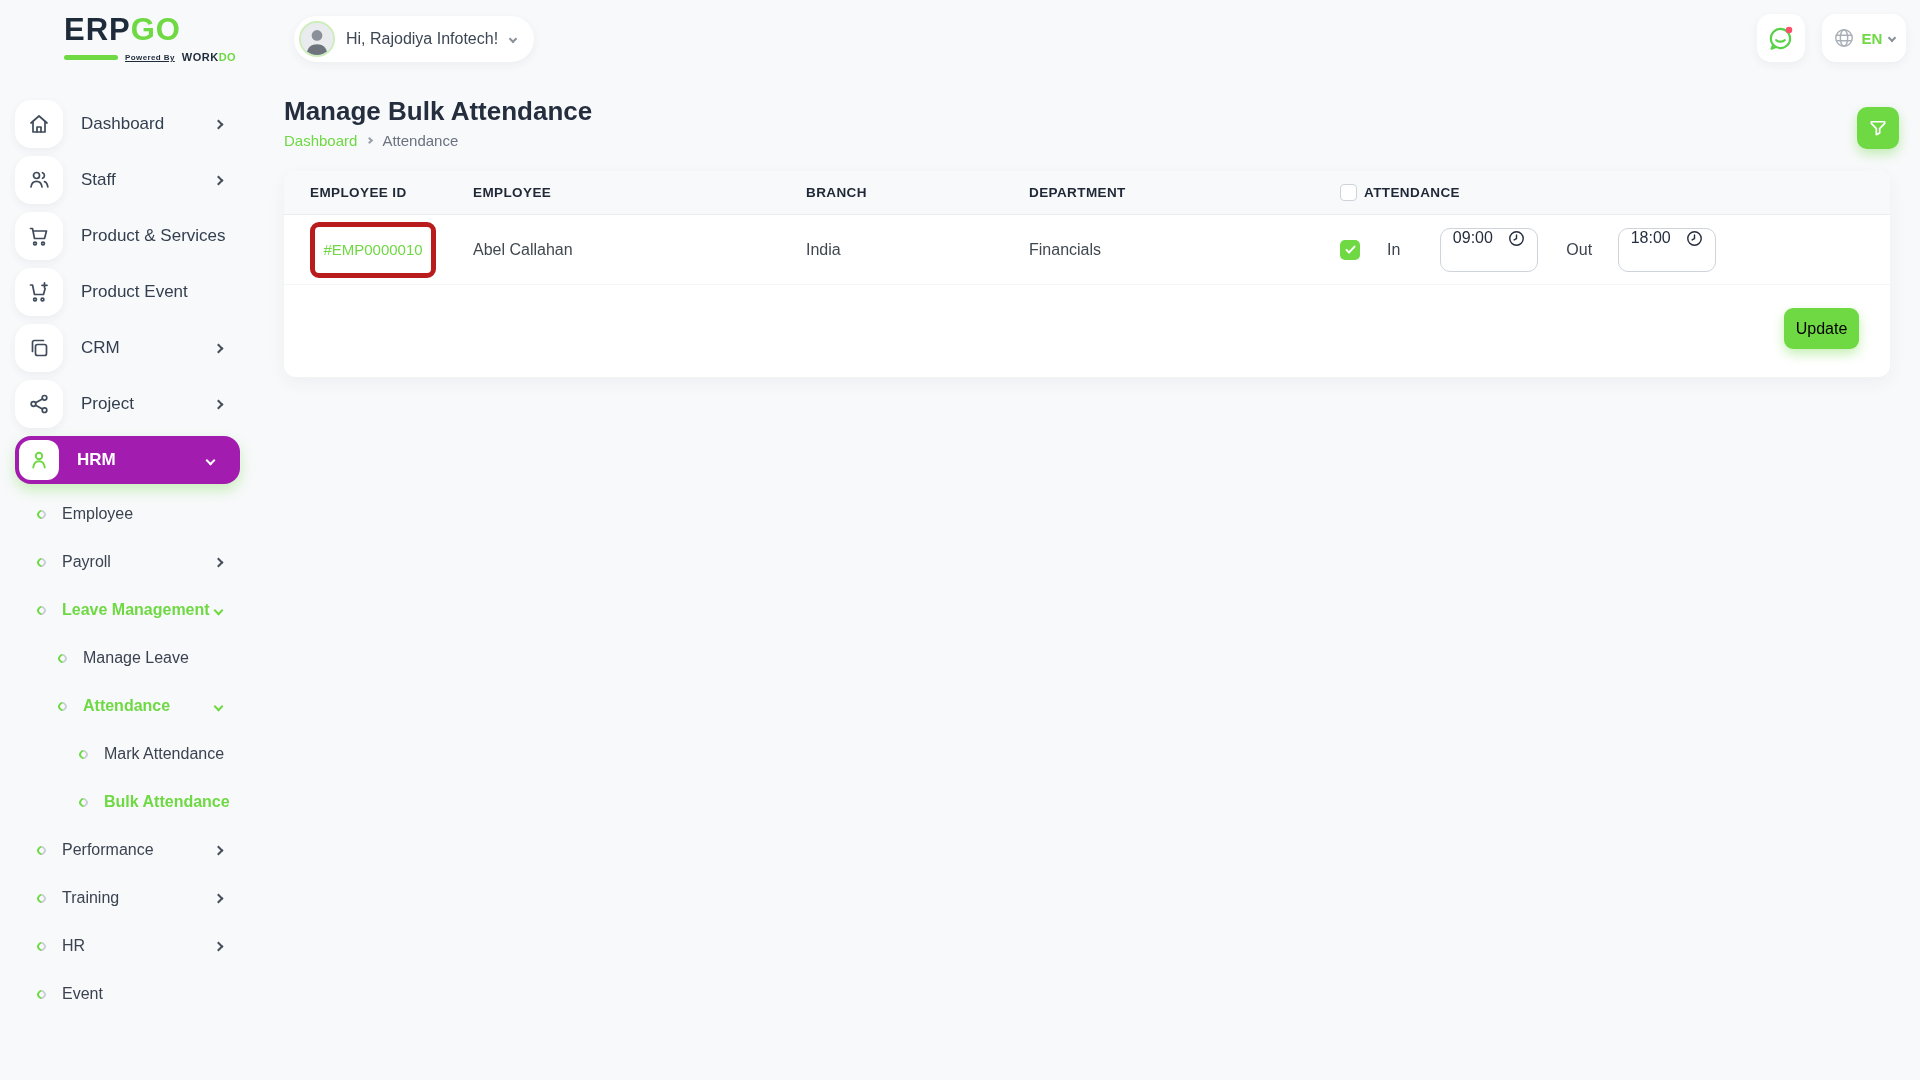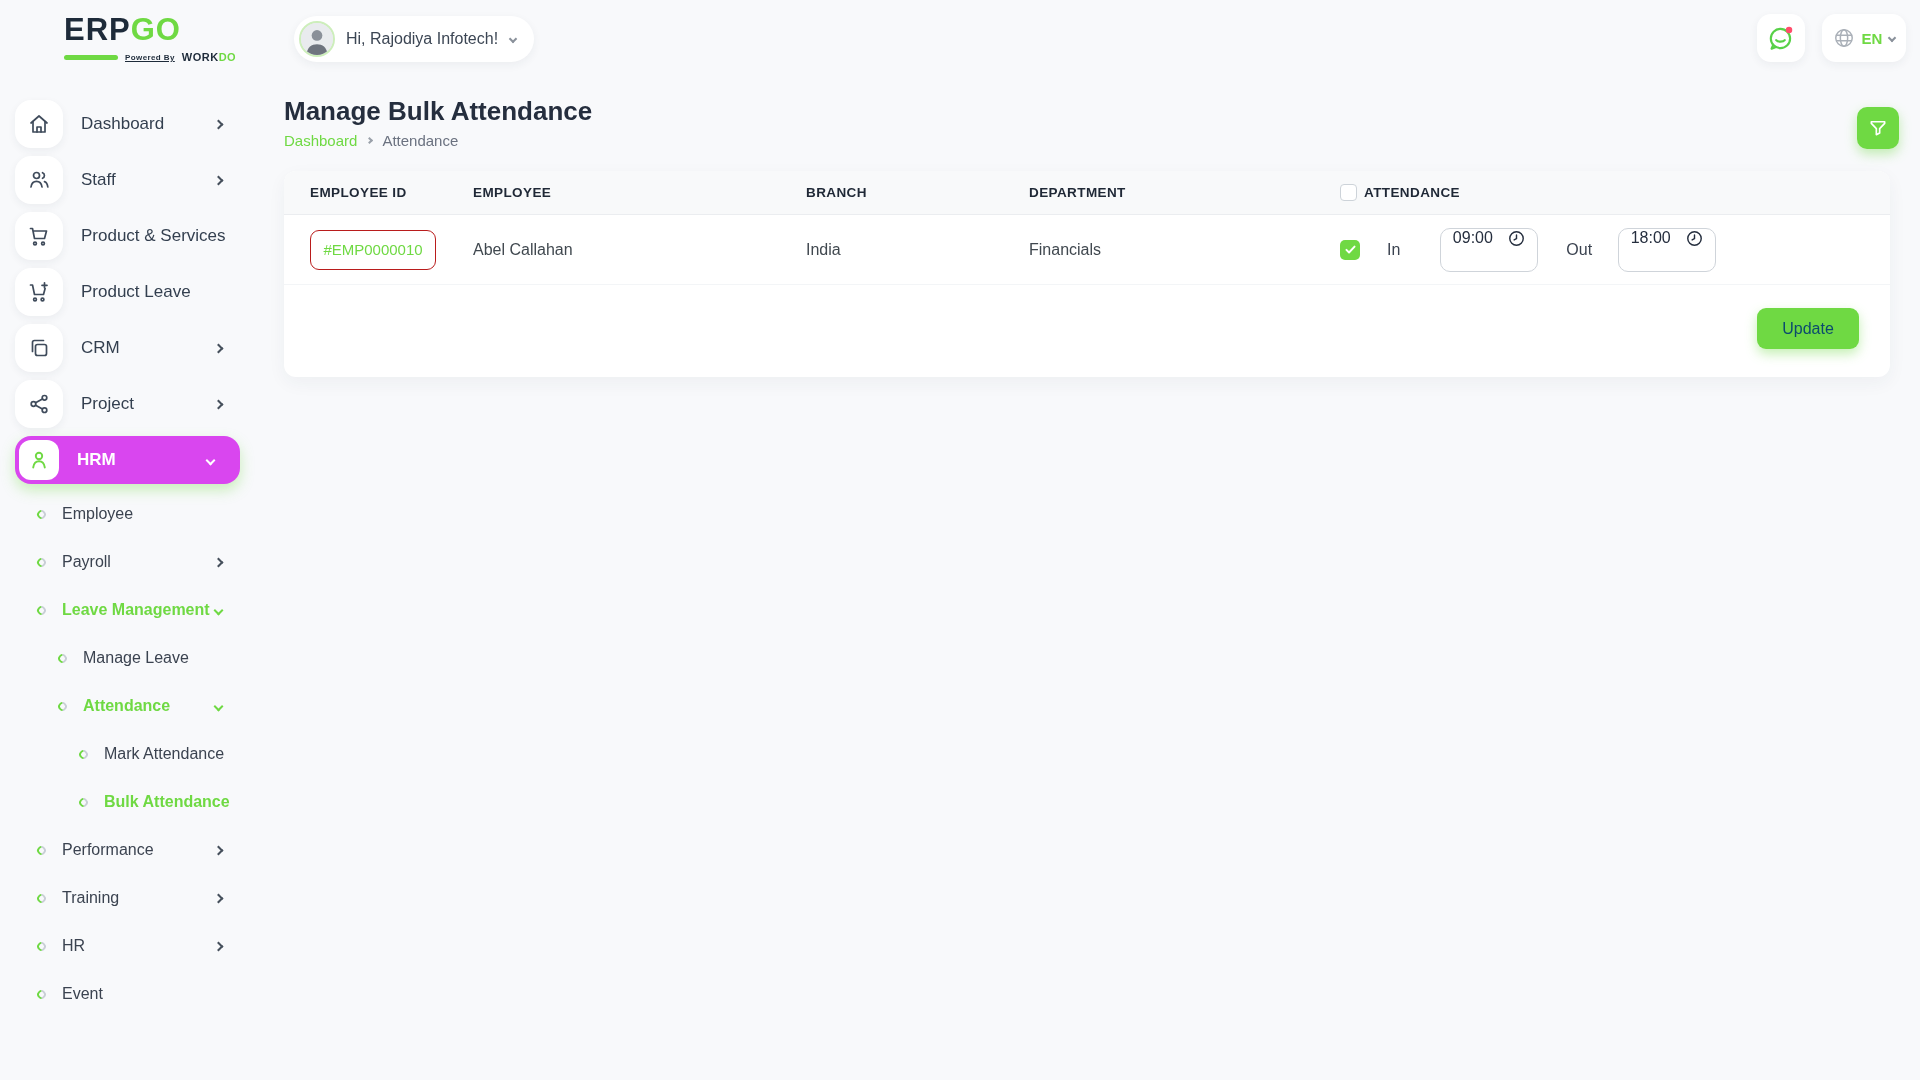--- a/index.html
+++ b/index.html
@@ -35,21 +35,21 @@
   .chev {
     display:inline-block; width:7px; height:7px;
     border-right:2px solid currentColor; border-bottom:2px solid currentColor;
     color:#46505c; margin-left:auto; margin-right:26px; flex:0 0 auto;
   }
   .chev.right { transform:rotate(-45deg); }
   .chev.down  { transform:rotate(45deg); }
 
   .hrm {
     height:48px; margin:4px 8px 6px 15px; padding-left:4px;
-    background:#d946ef; border-radius:16px;
+    background:#a21caf; border-radius:16px;
     display:flex; align-items:center; cursor:pointer;
     box-shadow:0 6px 14px rgba(111,217,67,.35);
   }
   .hrm .tile { width:40px; height:40px; border-radius:12px; box-shadow:none; }
   .hrm .lbl { margin-left:18px; font-size:17px; font-weight:700; color:#ffffff; }
   .hrm .chev { color:#ffffff; }
 
   .sub { display:flex; align-items:center; height:48px; cursor:pointer; }
   .sub .bullet {
     width:9px; height:9px; border-radius:50%; flex:0 0 auto;
@@ -114,22 +114,22 @@
     border-radius:12px 12px 0 0; padding-left:26px;
   }
   .thead .th { font-size:13.5px; font-weight:700; letter-spacing:.4px; color:#1f2836; }
   .col1 { width:163px; } .col2 { width:333px; } .col3 { width:223px; } .col4 { width:311px; }
   .col5 { flex:1; display:flex; align-items:center; }
 
   .trow { display:flex; align-items:center; height:70px; padding-left:26px; border-bottom:1px solid #f3f5f7; }
   .trow .td { font-size:16px; color:#40484f; }
 
   .emp-id-btn {
-    width:126px; height:40px; background:#ffffff;
-    border:1px solid #b91c1c; border-radius:9px; color:#6fd943;
+    width:126px; height:56px; background:#ffffff;
+    border:5px solid #b91c1c; border-radius:9px; color:#6fd943;
     font-size:15px; font-family:inherit; cursor:pointer;
   }
 
   .cbx {
     width:20px; height:20px; border-radius:5px; background:#6fd943;
     display:flex; align-items:center; justify-content:center; cursor:pointer; flex:0 0 auto;
   }
   .cbx-empty {
     width:17px; height:17px; border-radius:4px; background:#ffffff;
     border:1.5px solid #cdd3d9; cursor:pointer; flex:0 0 auto;
@@ -144,23 +144,23 @@
     border:1.5px solid #cfd4da; border-radius:10px; background:#fff;
     display:flex; align-items:flex-start; justify-content:center; gap:8px;
   }
   .time-field.second { margin-left:26px; }
   .time-field input {
     width:46px; border:none; outline:none; font-size:16px; color:#252e3e;
     font-family:inherit; background:transparent;
   }
 
   .update-btn {
-    position:absolute; right:31px; bottom:28px; width:102px; height:41px;
+    position:absolute; right:31px; bottom:28px; width:75px; height:41px;
     background:#6fd943; border:none; border-radius:9px;
-    color:#0c4a6e; font-size:16px; font-family:inherit; cursor:pointer;
+    color:#000000; font-size:16px; font-family:inherit; cursor:pointer;
     box-shadow:0 5px 12px rgba(111,217,67,.4);
     text-align:center;
   }
 </style>
 </head>
 <body>
 
 <aside class="sidebar">
   <div class="logo">
     <div class="logo-main"><span class="lg-erp">ERP</span><span class="lg-go">GO</span></div>
@@ -212,21 +212,21 @@
     <div class="item">
       <span class="tile">
         <svg width="24" height="24" viewBox="0 0 24 24" fill="none" stroke="#3f4b5b" stroke-width="1.7" stroke-linecap="round" stroke-linejoin="round">
             <circle cx="8" cy="19.5" r="1.4"></circle>
             <circle cx="15.5" cy="19.5" r="1.4"></circle>
             <path d="M3.5 5h2l2 9.5h9l1.6-6"></path>
             <path d="M17.5 2.8v5"></path>
             <path d="M15 5.3h5"></path>
           </svg>
       </span>
-      <span class="lbl">Product Leave</span>
+      <span class="lbl">Product Event</span>
     </div>
 
     <div class="item">
       <span class="tile">
         <svg width="24" height="24" viewBox="0 0 24 24" fill="none" stroke="#3f4b5b" stroke-width="1.7" stroke-linecap="round" stroke-linejoin="round">
             <rect x="8.5" y="8.5" width="11" height="11" rx="2"></rect>
             <path d="M5.5 15.5v-9a2 2 0 0 1 2-2h9"></path>
           </svg>
       </span>
       <span class="lbl">CRM</span>

